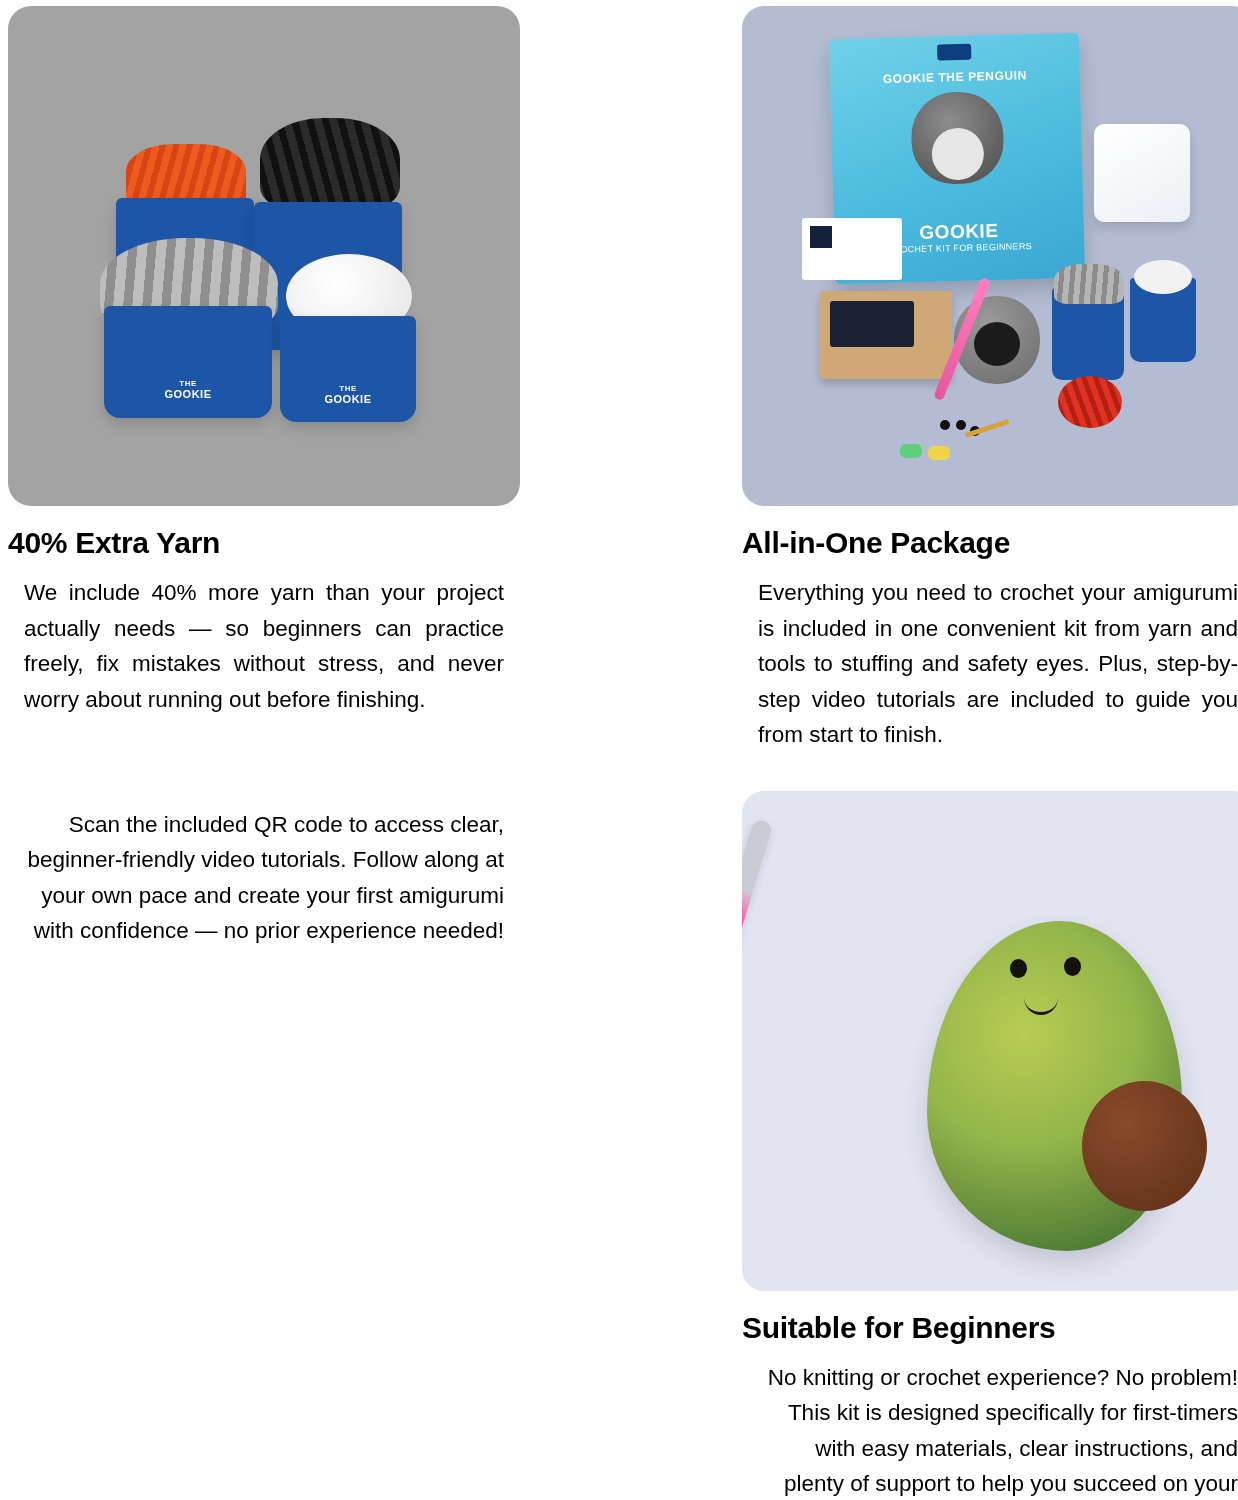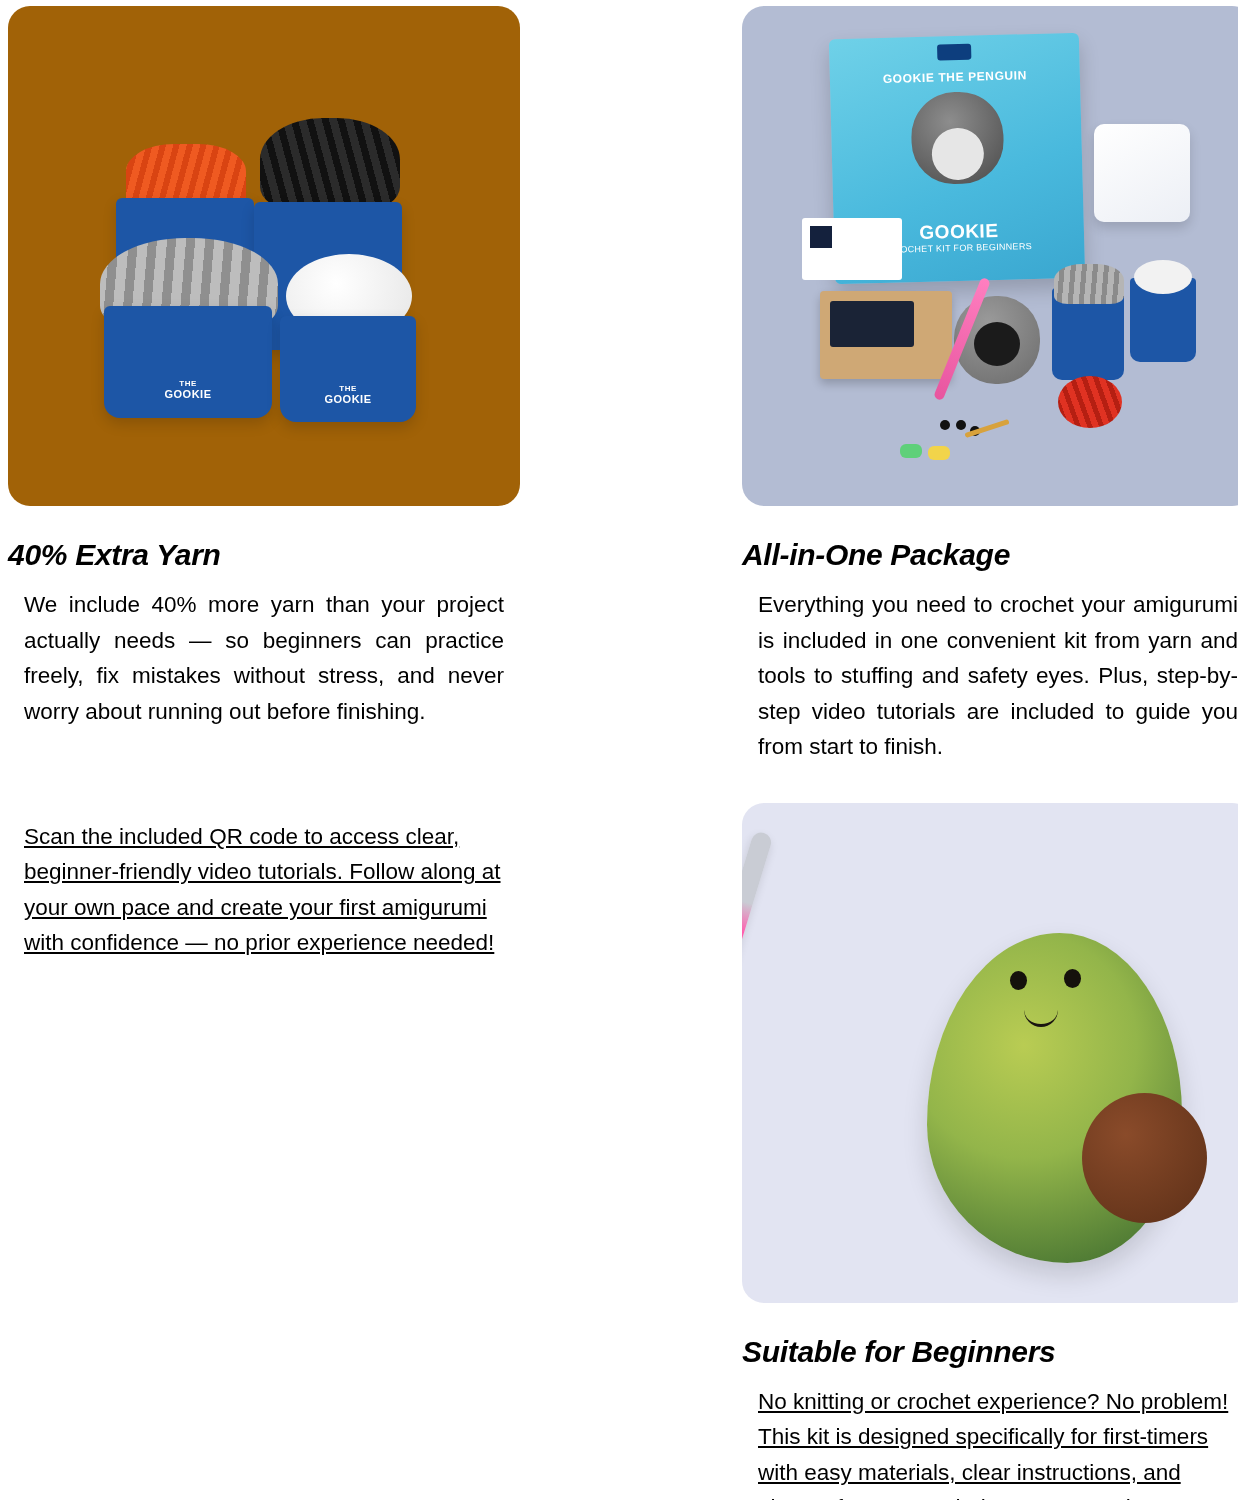--- a/index.html
+++ b/index.html
@@ -30,35 +30,34 @@
     width: 512px;
     height: 500px;
     border-radius: 22px;
     position: relative;
     overflow: hidden;
   }
   .card-title {
     font-size: 30px;
     font-weight: bold;
     letter-spacing: -0.3px;
-    margin: 32px 0 6px 0;
+    margin: 20px 0 6px 0;
     line-height: 1.1;
-    font-style: italic;
   }
   .card-body {
     font-size: 22.5px;
     line-height: 1.58;
     text-align: justify;
     text-justify: inter-word;
     margin: 16px;
   }
-  .card-body.nojust { text-align: left; text-decoration: underline; }
-
-  
-  .p1 { background: #a16207; }
+  .card-body.nojust { text-align: right; }
+
+  
+  .p1 { background: #a3a3a3; border-radius: 23px; }
   .tub {
     position: absolute;
     background: #1d56a6;
     border-radius: 6px 6px 16px 16px;
     box-shadow: 0 6px 14px rgba(0,0,0,.15);
   }
   .tub .brandbar {
     position: absolute;
     bottom: 16%;
     left: 0; right: 0;

